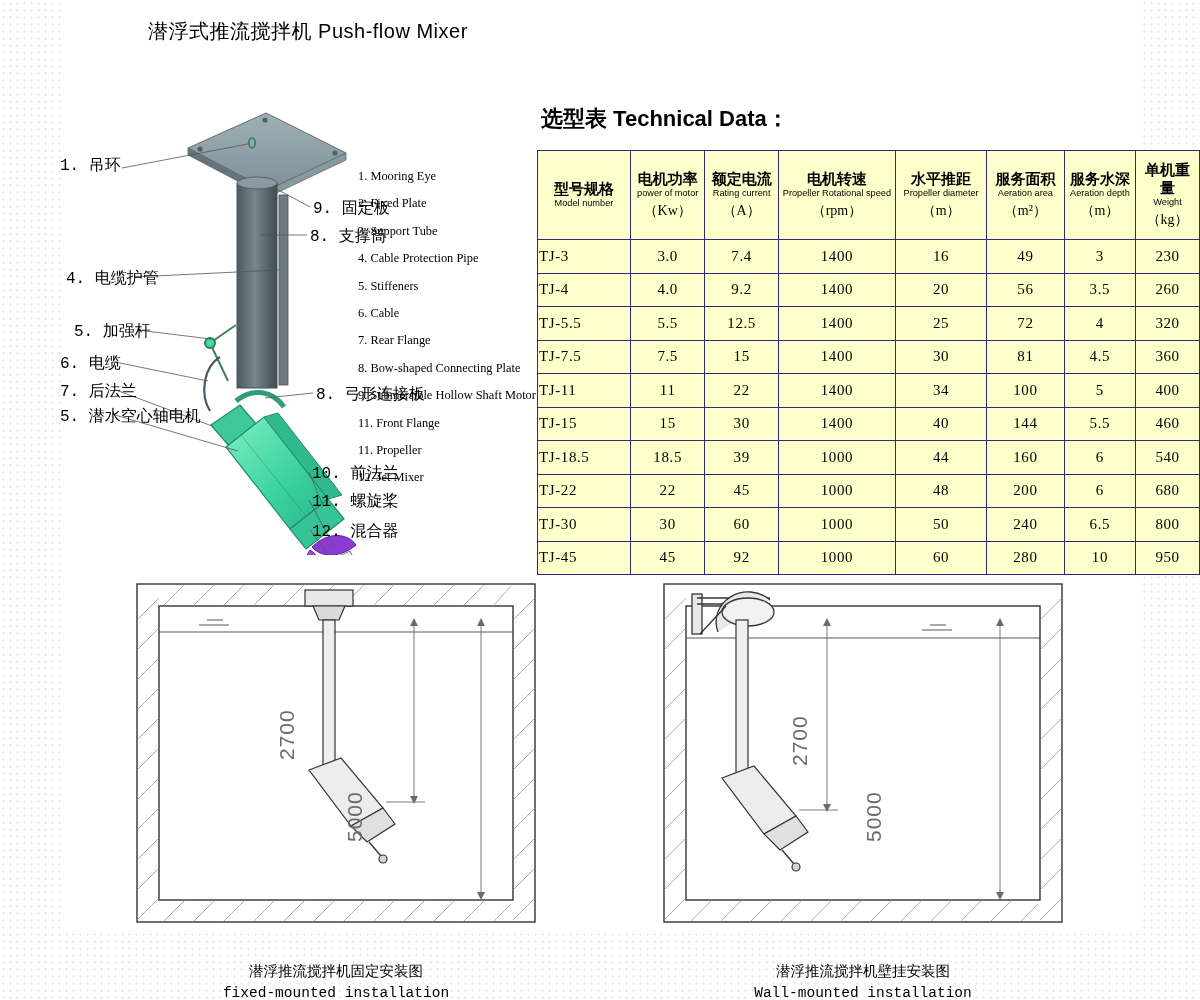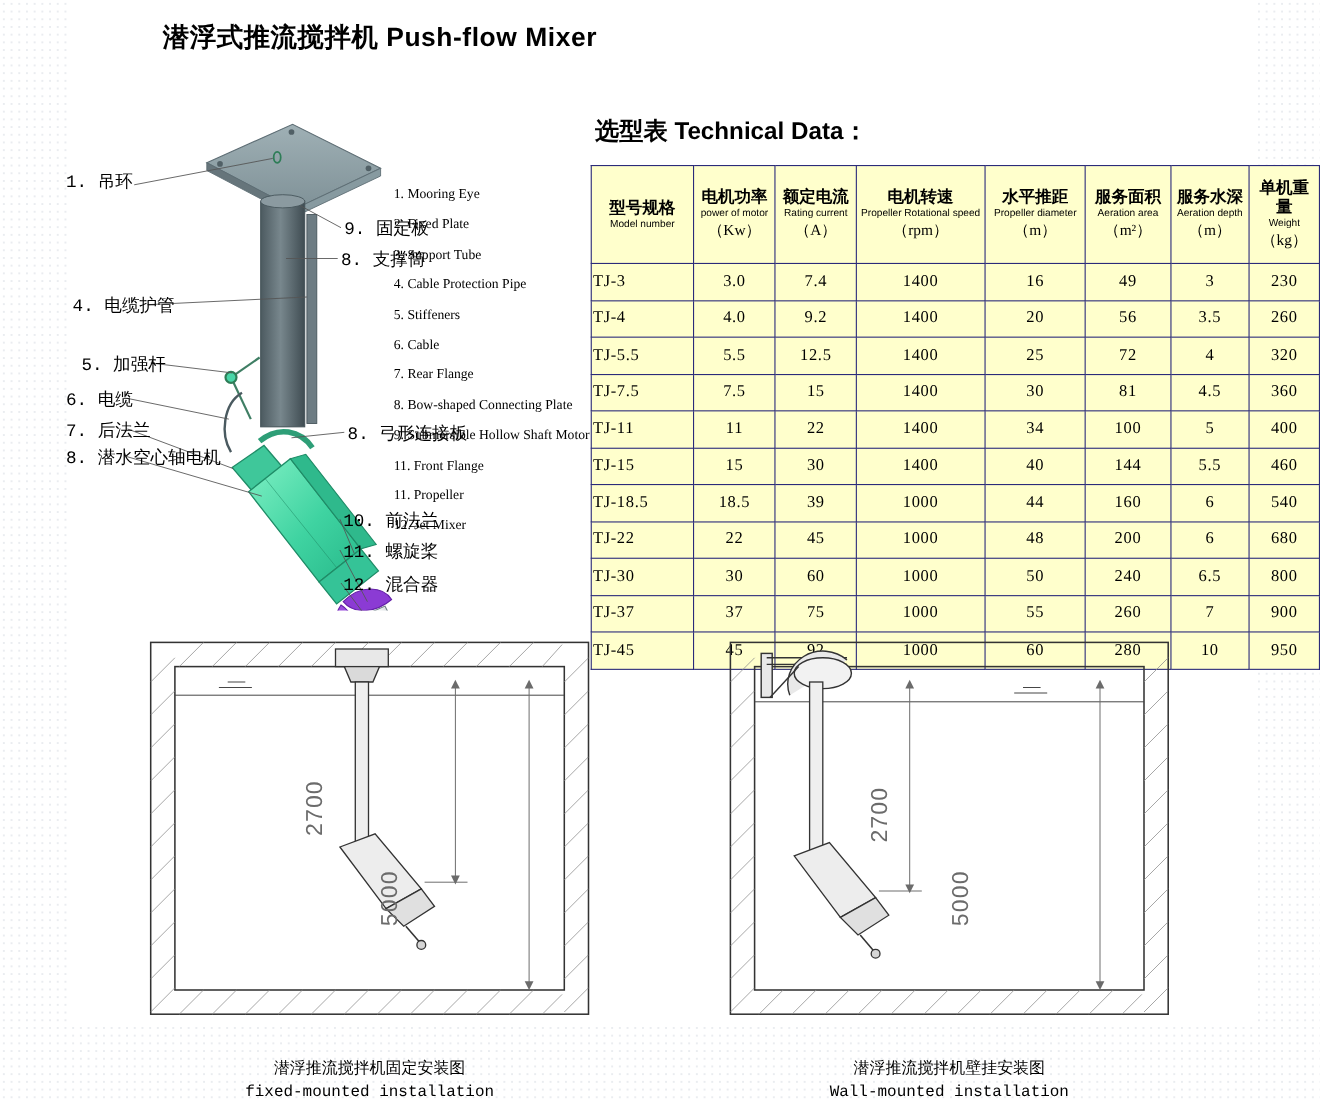--- a/index.html
+++ b/index.html
@@ -30,22 +30,22 @@
     background: #fff;
     pointer-events: none;
   }
   .content { position: relative; }
 
   
   .title {
     position: absolute;
     left: 148px;
     top: 18px;
-    font-size: 24px;
-    font-weight: bold;
+    font-size: 20px;
+    font-weight: normal;
     letter-spacing: 0.5px;
     white-space: nowrap;
   }
 
   
   .illustration {
     position: absolute;
     left: 60px;
     top: 95px;
     width: 470px;
@@ -271,21 +271,21 @@
     </svg>
 
     <div class="callout-label" style="left:0px; top:60px;">1. 吊环</div>
     <div class="callout-label" style="left:253px; top:103px;">9. 固定板</div>
     <div class="callout-label" style="left:250px; top:131px;">8. 支撑筒</div>
     <div class="callout-label" style="left:6px;  top:173px;">4. 电缆护管</div>
     <div class="callout-label" style="left:14px; top:226px;">5. 加强杆</div>
     <div class="callout-label" style="left:0px;  top:258px;">6. 电缆</div>
     <div class="callout-label" style="left:0px;  top:286px;">7. 后法兰</div>
     <div class="callout-label" style="left:256px; top:289px;">8. 弓形连接板</div>
-    <div class="callout-label" style="left:0px;  top:311px;">8. 潜水空心轴电机</div>
+    <div class="callout-label" style="left:0px;  top:311px;">5. 潜水空心轴电机</div>
     <div class="callout-label" style="left:252px; top:368px;">10. 前法兰</div>
     <div class="callout-label" style="left:252px; top:396px;">11. 螺旋桨</div>
     <div class="callout-label" style="left:252px; top:426px;">12. 混合器</div>
 
     <div class="eng-list">
       <div>1. Mooring Eye</div>
       <div>2. Fixed Plate</div>
       <div>3. Support Tube</div>
       <div>4. Cable Protection Pipe</div>
       <div>5. Stiffeners</div>
@@ -429,30 +429,20 @@
       </tr>
       <tr>
         <td class="model">TJ-30</td>
         <td>30</td>
         <td>60</td>
         <td>1000</td>
         <td>50</td>
         <td>240</td>
         <td>6.5</td>
         <td>800</td>
-      </tr>
-      <tr>
-        <td class="model">TJ-37</td>
-        <td>37</td>
-        <td>75</td>
-        <td>1000</td>
-        <td>55</td>
-        <td>260</td>
-        <td>7</td>
-        <td>900</td>
       </tr>
       <tr>
         <td class="model">TJ-45</td>
         <td>45</td>
         <td>92</td>
         <td>1000</td>
         <td>60</td>
         <td>280</td>
         <td>10</td>
         <td>950</td>

